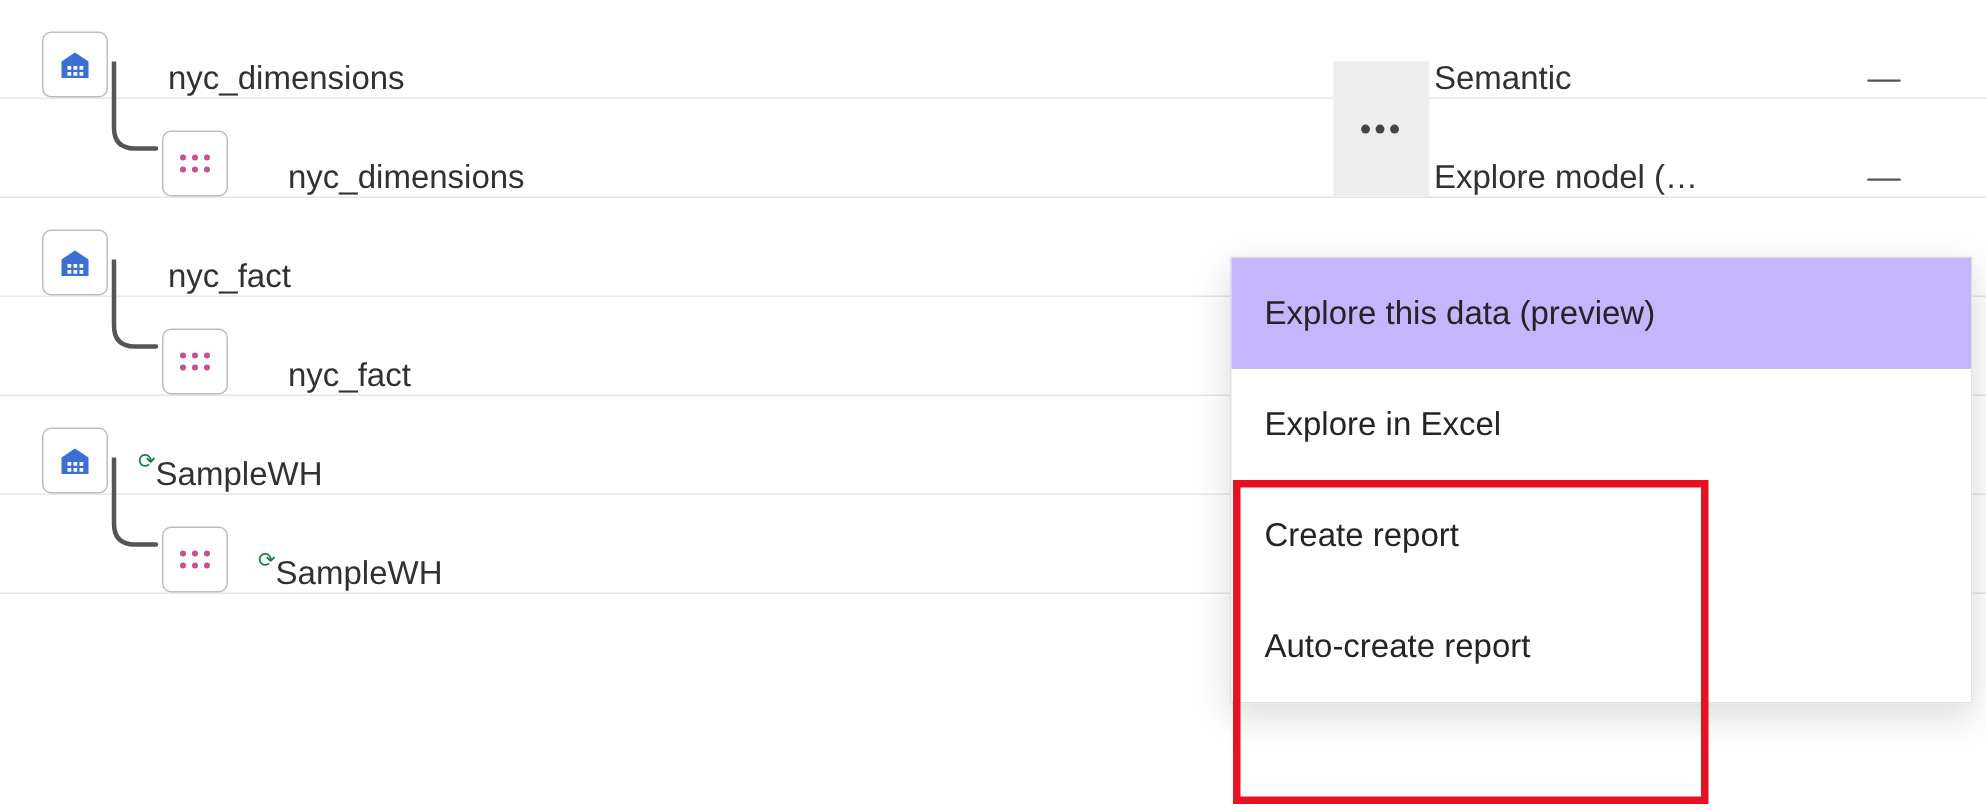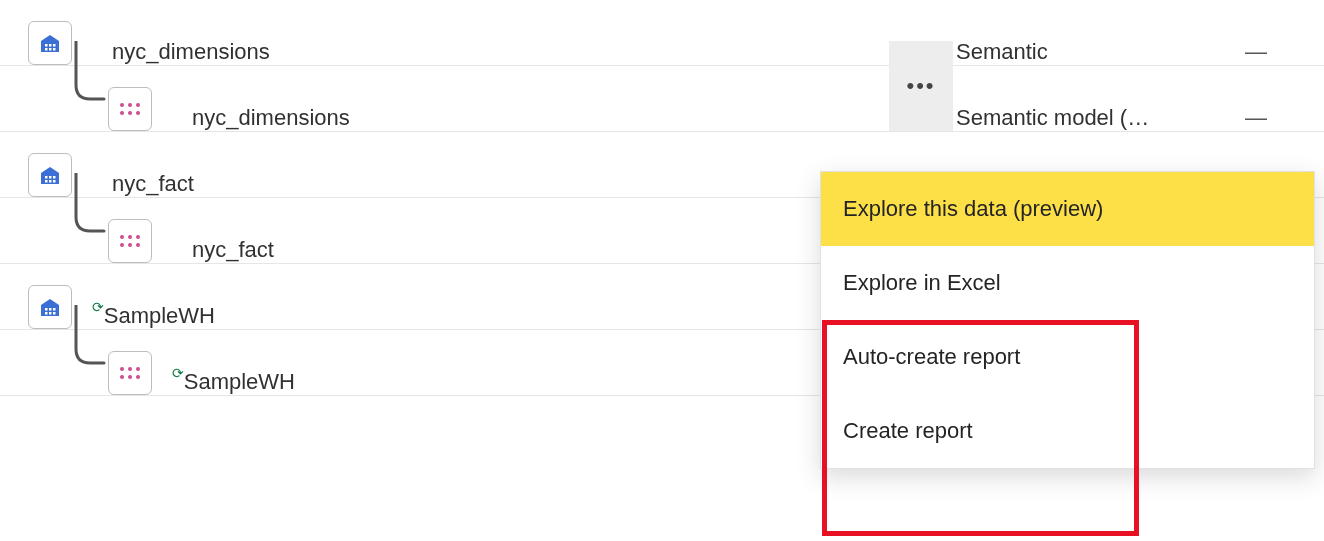--- a/index.html
+++ b/index.html
@@ -97,21 +97,21 @@
   .menu-item {
     height: 74px;
     display: flex;
     align-items: center;
     padding: 0 22px;
     font-size: 22px;
     color: #242424;
     cursor: pointer;
   }
   .menu-item.hover {
-    background: #fde047;
+    background: #c4b5fd;
   }
   .highlight-box {
     position: absolute;
     left: 822px;
     top: 320px;
     width: 317px;
     height: 216px;
     border: 5px solid #e81123;
     z-index: 20;
     pointer-events: none;
@@ -153,21 +153,21 @@
         <circle cx="12" cy="12" r="2" fill="#c94f8f"></circle>
         <circle cx="20" cy="12" r="2" fill="#c94f8f"></circle>
       </svg>
   </div>
   <div class="name">nyc_dimensions</div>
   <div class="actions">
     <div class="more-btn">
       <span class="more-dots">•••</span>
     </div>
   </div>
-  <div class="type-col">Semantic model (…</div>
+  <div class="type-col">Explore model (…</div>
   <div class="dash">—</div>
 </div>
 
 <div class="row">
   <div class="item-icon">
     <svg width="24" height="24" viewBox="0 0 24 24">
         <path fill="#3b6fd6" d="M3 10 L12 4 L21 10 V21 H3 Z"></path>
         <rect x="7" y="13" width="2.5" height="2.5" fill="#fff"></rect>
         <rect x="11" y="13" width="2.5" height="2.5" fill="#fff"></rect>
         <rect x="15" y="13" width="2.5" height="2.5" fill="#fff"></rect>
@@ -239,17 +239,17 @@
         <circle cx="20" cy="12" r="2" fill="#c94f8f"></circle>
       </svg>
   </div>
   <span style="position:relative;left:20px;top:-14px;color:#107c41;font-size:14px;">⟳</span>
   <div class="name" style="margin-left:20px;">SampleWH</div>
 </div>
 
 <div class="menu">
   <div class="menu-item hover">Explore this data (preview)</div>
   <div class="menu-item">Explore in Excel</div>
+  <div class="menu-item">Create report</div>
   <div class="menu-item">Auto-create report</div>
-  <div class="menu-item">Create report</div>
 </div>
 
 <div class="highlight-box"></div>
 
 </body></html>

